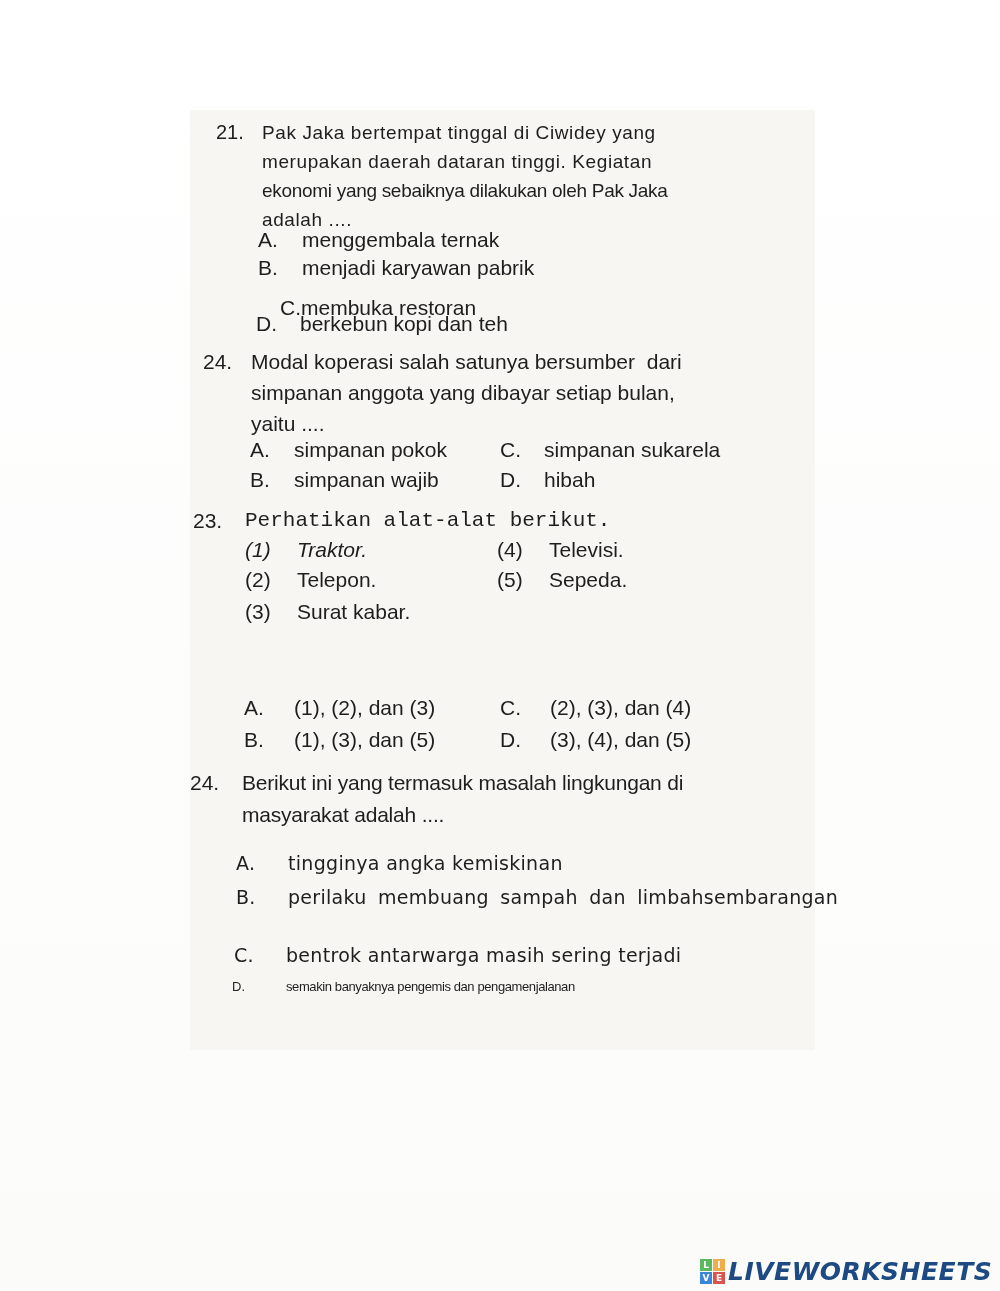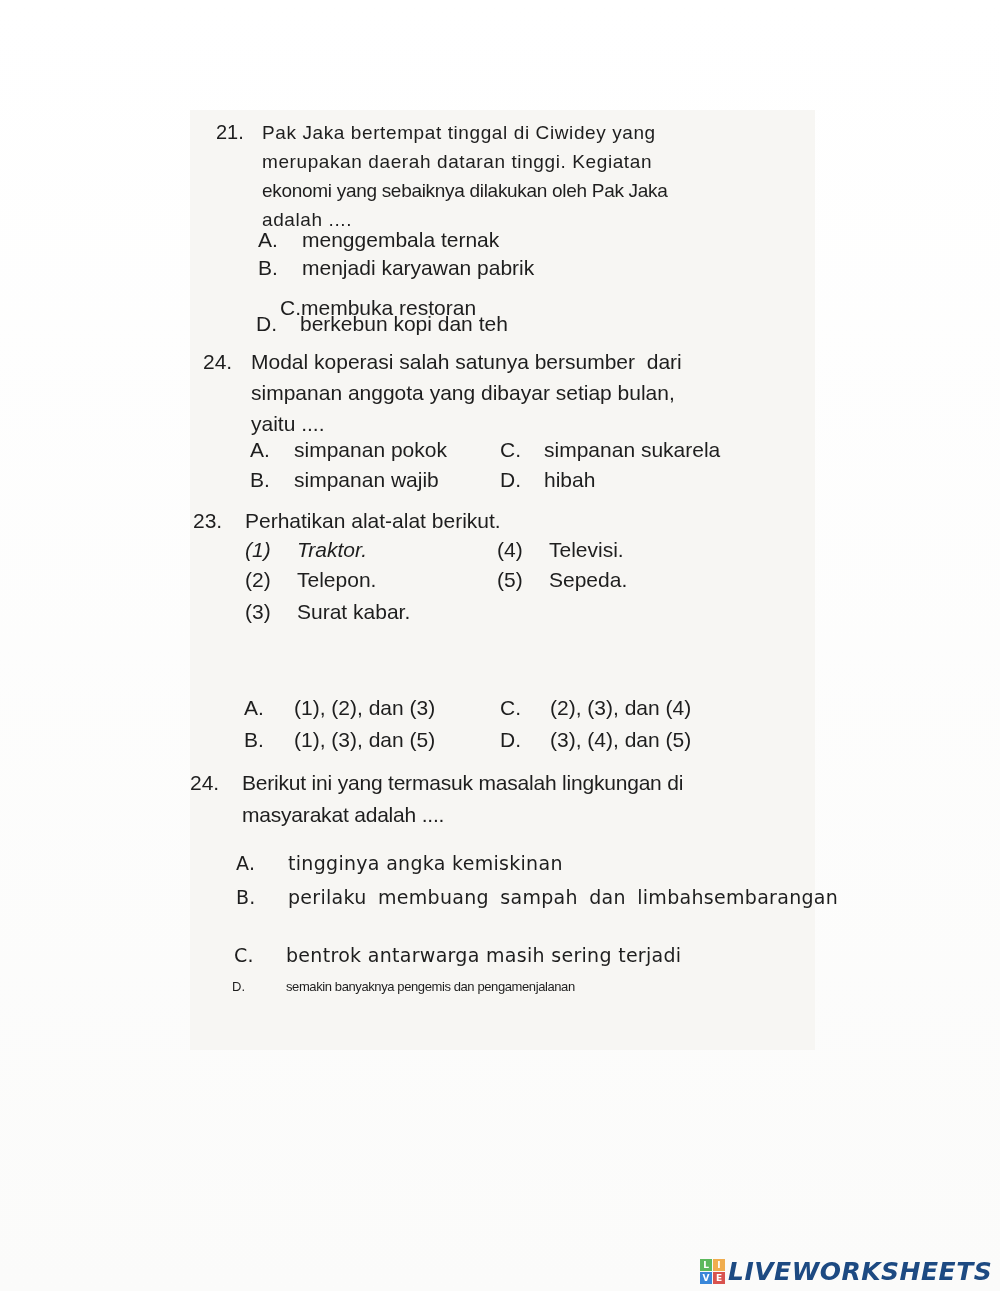--- a/index.html
+++ b/index.html
@@ -60,21 +60,21 @@
       <span class="line">yaitu ....</span>
     </div>
   </div>
   <div class="opt" style="left:250px; top:438px;"><span class="letter">A.</span><span>simpanan pokok</span></div>
   <div class="opt" style="left:250px; top:468px;"><span class="letter">B.</span><span>simpanan wajib</span></div>
   <div class="opt" style="left:500px; top:438px;"><span class="letter">C.</span><span>simpanan sukarela</span></div>
   <div class="opt" style="left:500px; top:468px;"><span class="letter">D.</span><span>hibah</span></div>
 
   <div class="q" style="left:193px; top:506px;">
     <span class="num">23.</span>
-    <div class="stem" style="left:52px;">
+    <div class="stem" style="left:52px;font-family:Liberation Mono, monospace;">
       <span class="line">Perhatikan alat-alat berikut.</span>
     </div>
   </div>
   <div class="opt" style="left:245px; top:538px;font-style:italic;"><span class="letter" style="width:52px;">(1)</span><span>Traktor.</span></div>
   <div class="opt" style="left:245px; top:568px;"><span class="letter" style="width:52px;">(2)</span><span>Telepon.</span></div>
   <div class="opt" style="left:245px; top:600px;"><span class="letter" style="width:52px;">(3)</span><span>Surat kabar.</span></div>
   <div class="opt" style="left:497px; top:538px;"><span class="letter" style="width:52px;">(4)</span><span>Televisi.</span></div>
   <div class="opt" style="left:497px; top:568px;"><span class="letter" style="width:52px;">(5)</span><span>Sepeda.</span></div>
   <div class="opt" style="left:244px; top:696px;"><span class="letter" style="width:50px;">A.</span><span>(1), (2), dan (3)</span></div>
   <div class="opt" style="left:244px; top:728px;"><span class="letter" style="width:50px;">B.</span><span>(1), (3), dan (5)</span></div>

